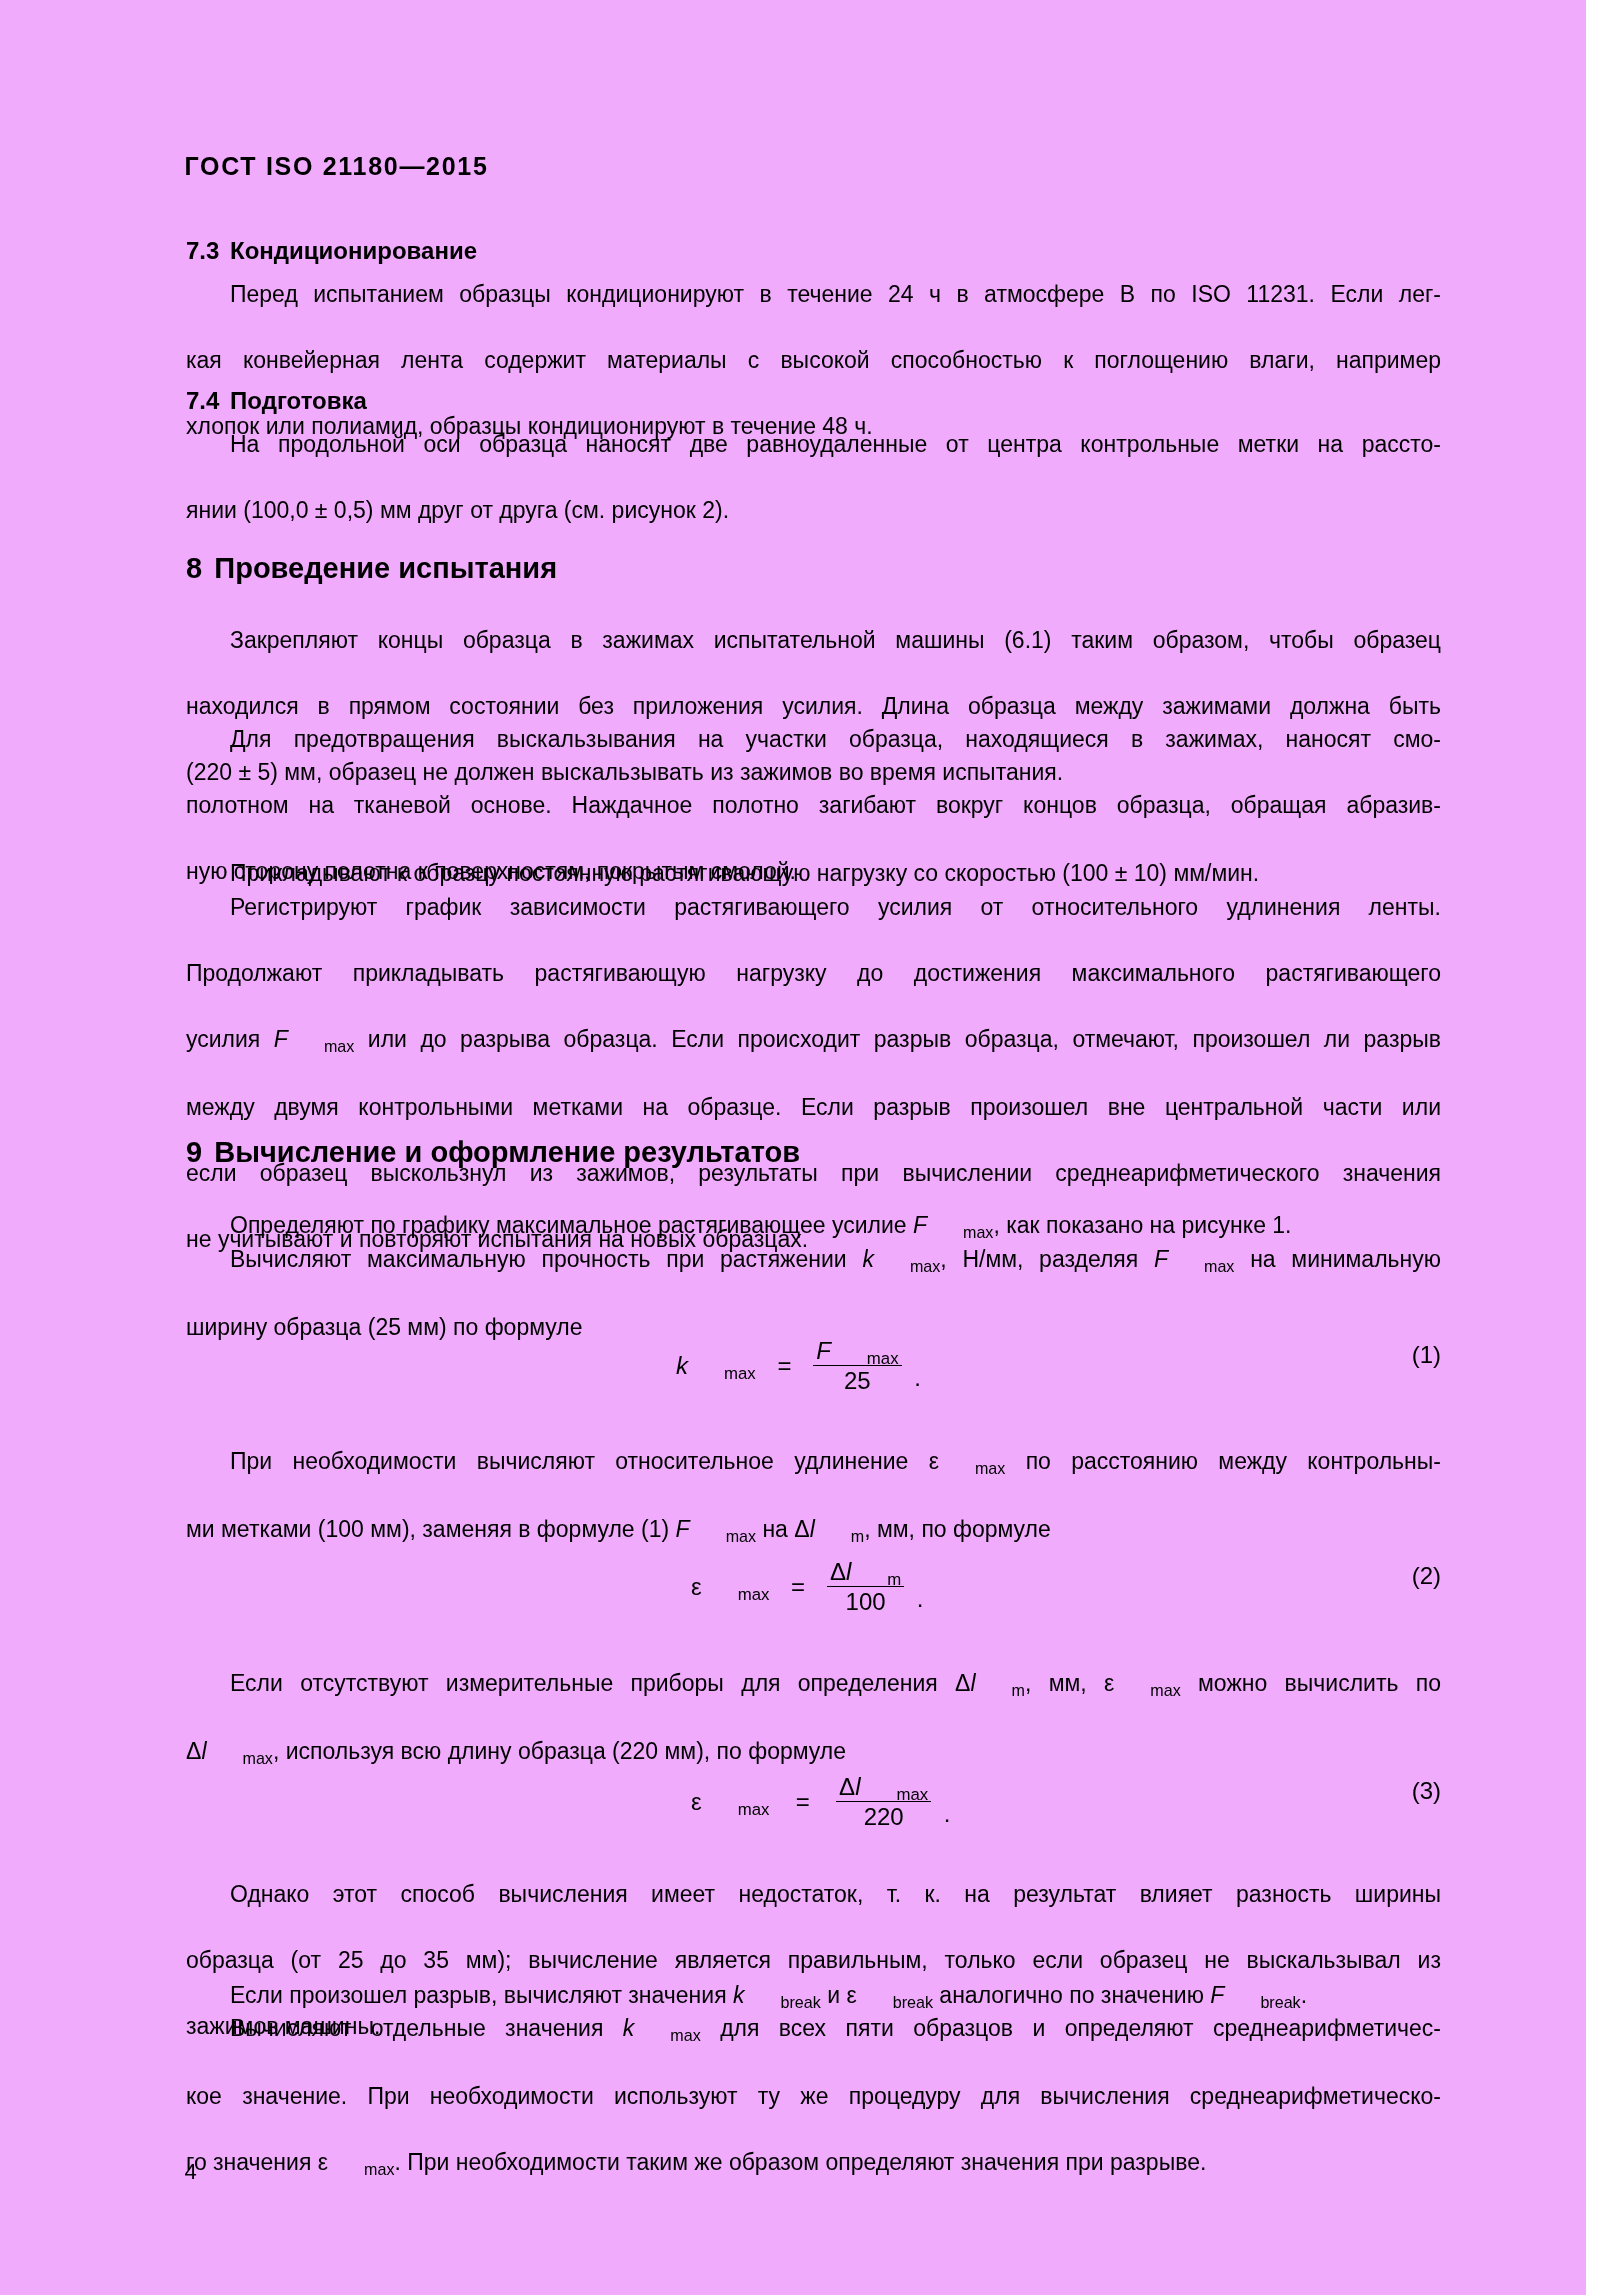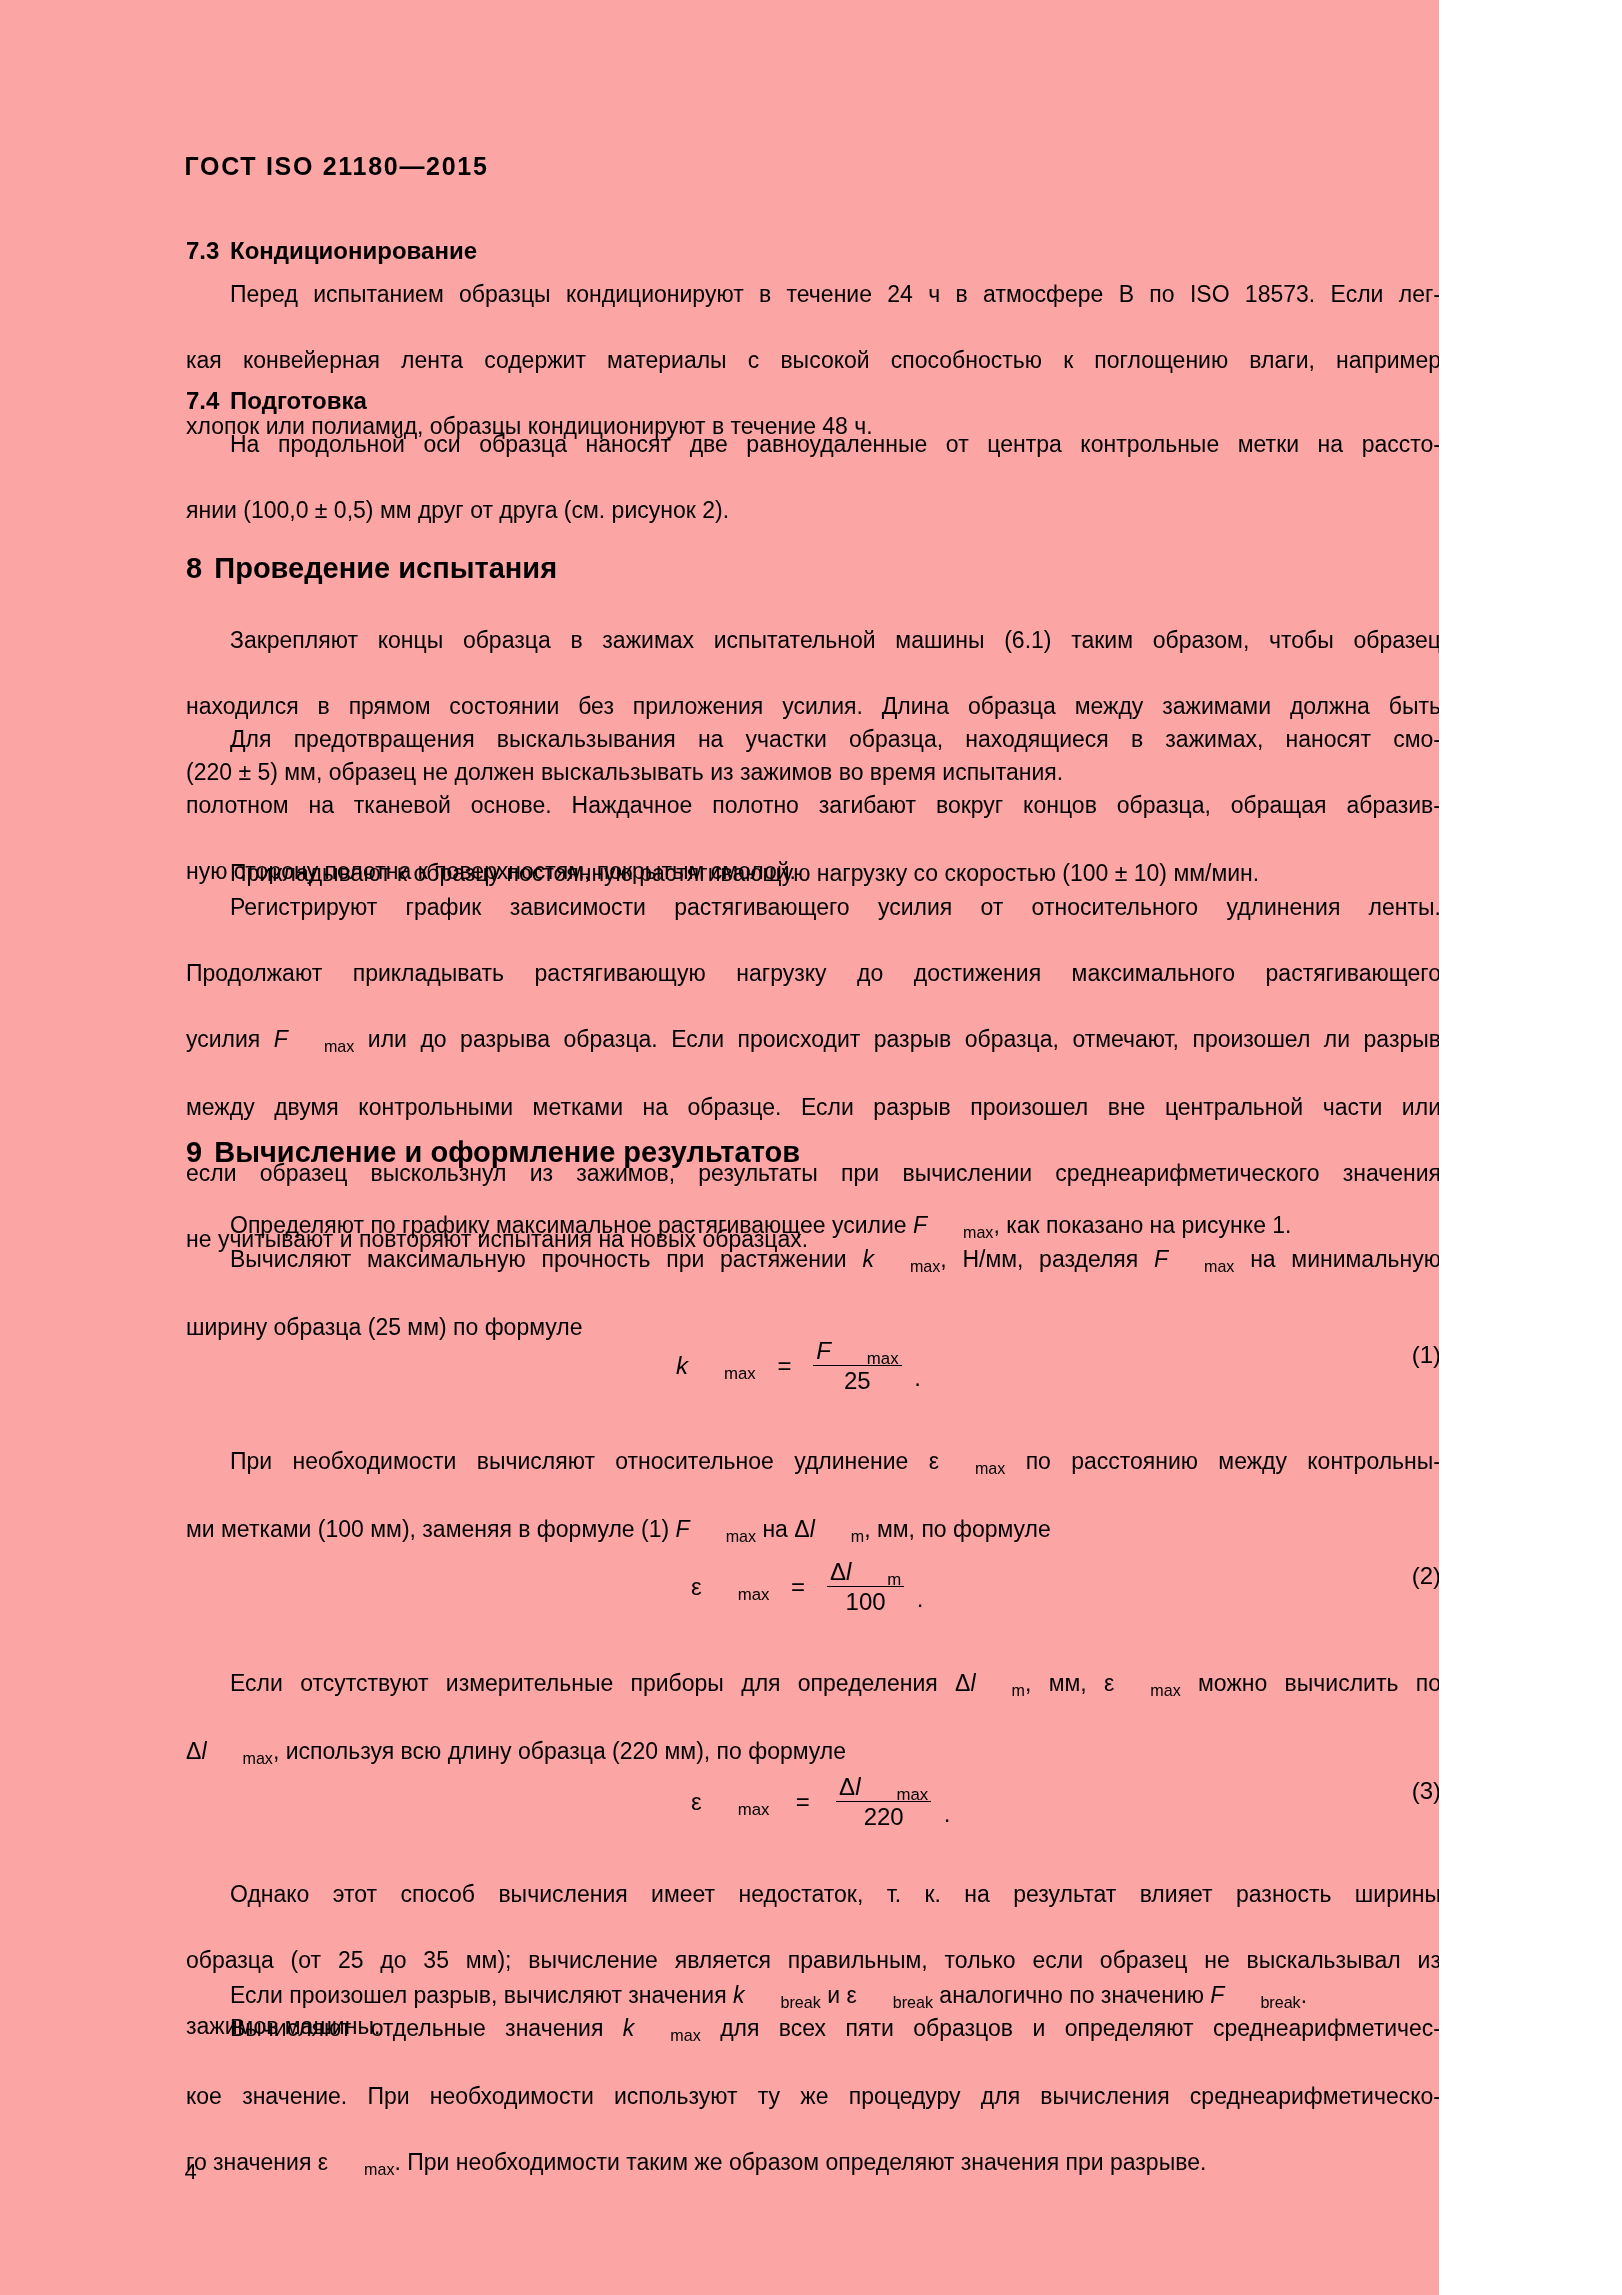--- a/index.html
+++ b/index.html
@@ -3,23 +3,23 @@
 <meta charset="utf-8">
 <title>ГОСТ ISO 21180—2015</title>
 <style>
   html, body {
     margin: 0;
     padding: 0;
     background: #ffffff;
   }
   .page {
     position: relative;
-    width: 1439px;
+    width: 1586px;
     height: 2295px;
-    background: #fca5a5;
+    background: #f0abfc;
     font-family: "Liberation Sans", sans-serif;
     color: #000000;
     box-sizing: border-box;
     overflow: hidden;
   }
   .content {
     position: absolute;
     left: 186px;
     top: 0;
     width: 1255px;
@@ -155,21 +155,21 @@
     <div class="doc-header">ГОСТ ISO 21180—2015</div>
 
     <div class="blk" style="top:237px;">
       <div class="sub-heading">
         <span class="num">7.3</span><span>Кондиционирование</span>
       </div>
     </div>
 
     <div class="blk" style="top:278px;">
       <p class="para">
-        <span class="ln just"><span class="indent"></span><span>Перед испытанием образцы кондиционируют в течение 24 ч в атмосфере В по ISO 18573. Если лег-</span></span>
+        <span class="ln just"><span class="indent"></span><span>Перед испытанием образцы кондиционируют в течение 24 ч в атмосфере В по ISO 11231. Если лег-</span></span>
         <span class="ln just">кая конвейерная лента содержит материалы с высокой способностью к поглощению влаги, например</span>
         <span class="ln">хлопок или полиамид, образцы кондиционируют в течение 48 ч.</span>
       </p>
     </div>
 
     <div class="blk" style="top:387px;">
       <div class="sub-heading">
         <span class="num">7.4</span><span>Подготовка</span>
       </div>
     </div>

